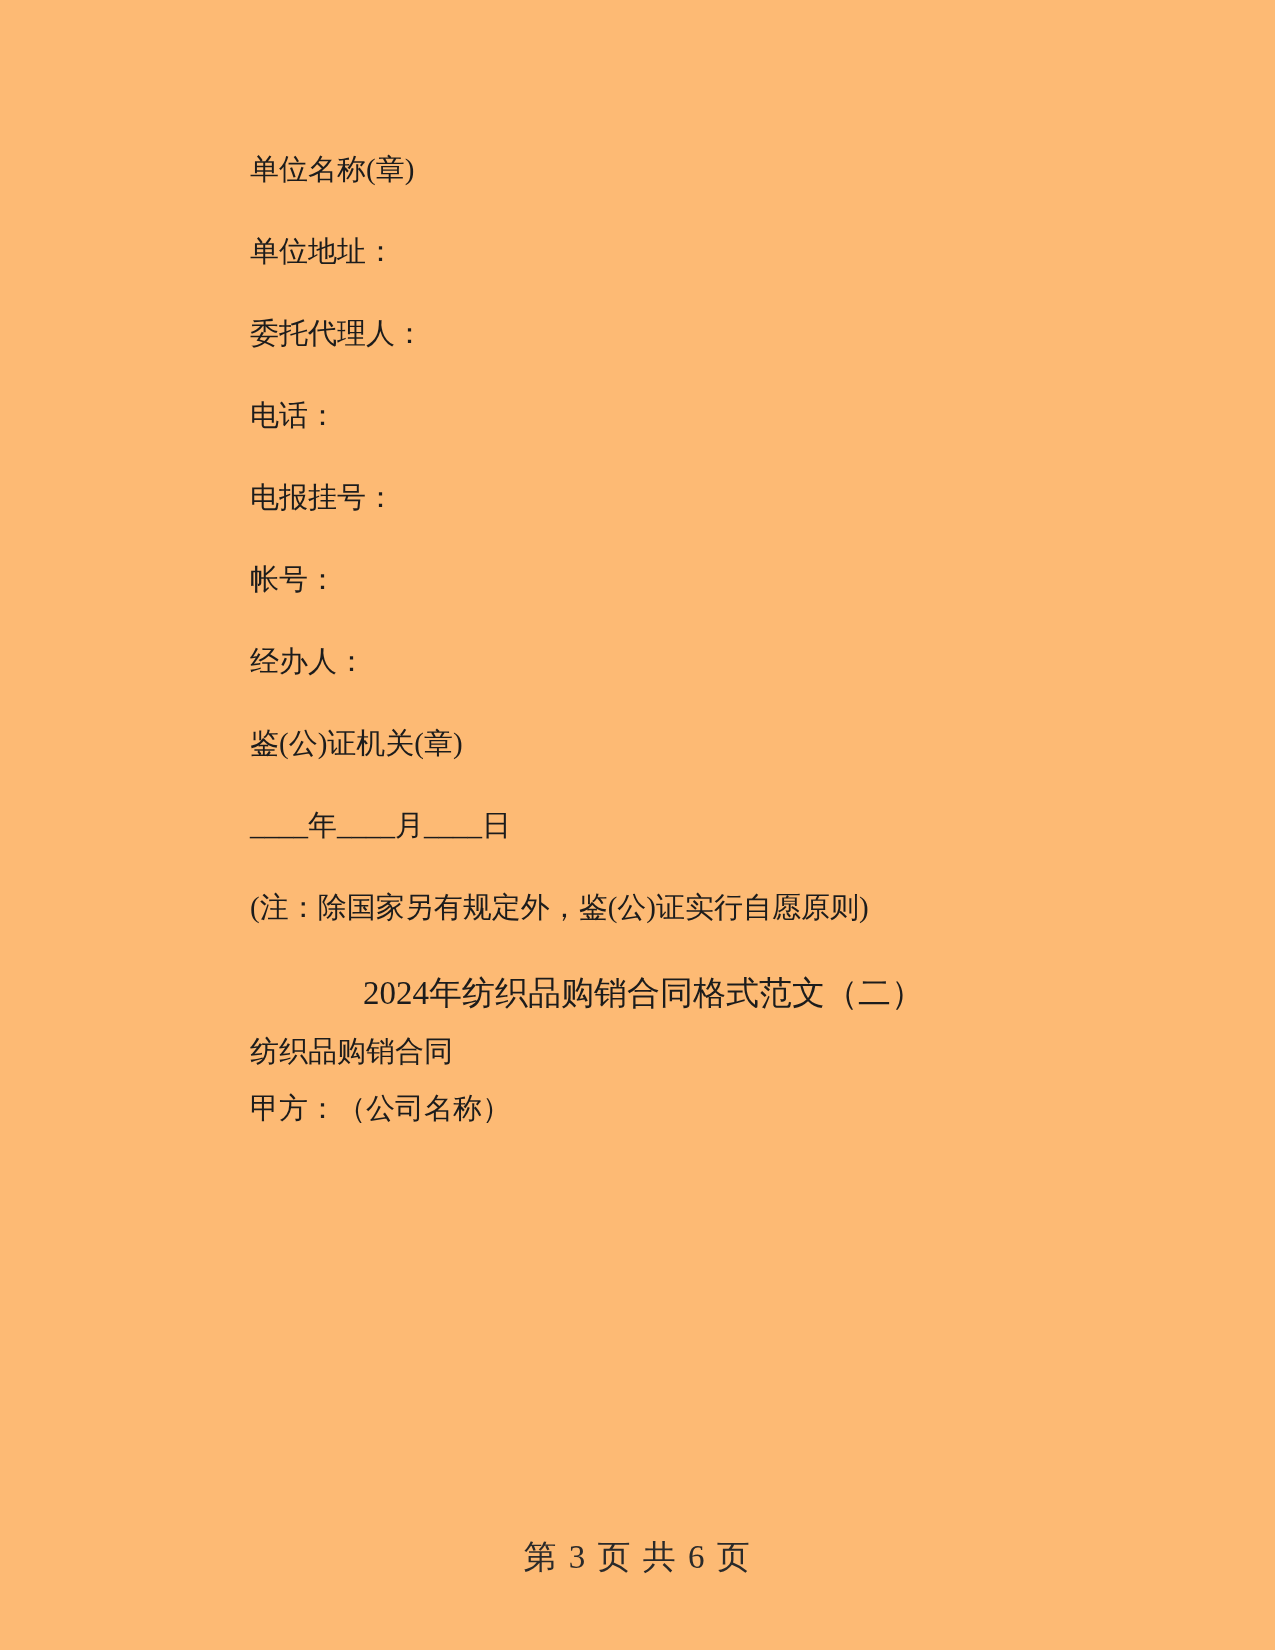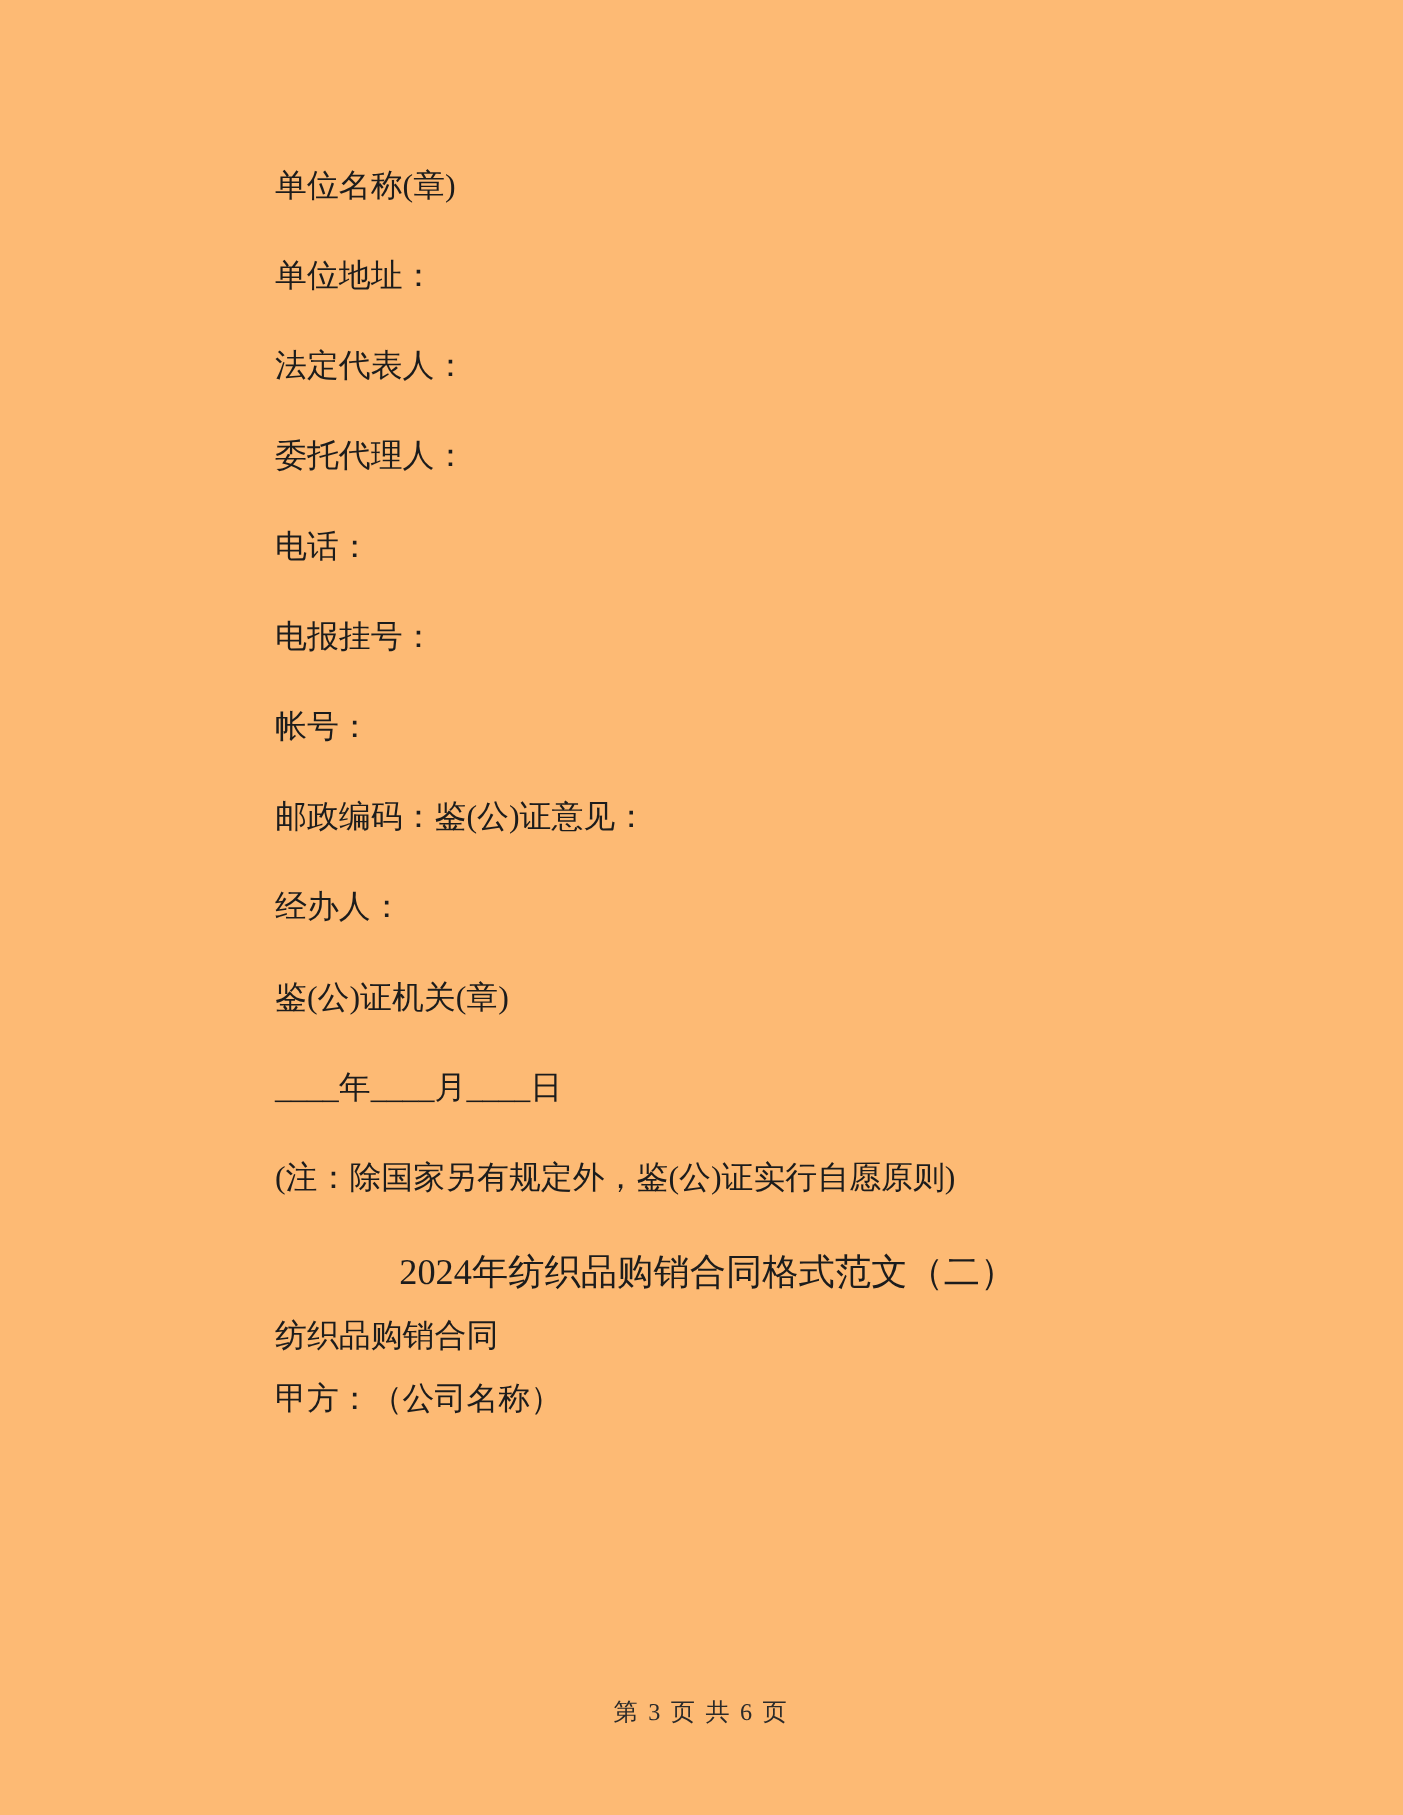--- a/index.html
+++ b/index.html
@@ -43,39 +43,37 @@
     margin: 0 0 25px 0;
     white-space: nowrap;
     font-weight: 400;
   }
   .footer {
     position: absolute;
     left: 0;
     right: 0;
     top: 1542px;
     text-align: center;
-    font-size: 22px;
+    font-size: 33px;
     line-height: 30px;
     letter-spacing: 2px;
     color: #2a2a2a;
   }
 </style>
 </head>
 <body>
 
 <div class="page">
   <div class="content">
     <p class="line">单位名称(章)</p>
     <p class="line">单位地址：</p>
-    <p class="line">法定代表人：</p>
     <p class="line">委托代理人：</p>
     <p class="line">电话：</p>
     <p class="line">电报挂号：</p>
     <p class="line">帐号：</p>
-    <p class="line">邮政编码：鉴(公)证意见：</p>
     <p class="line">经办人：</p>
     <p class="line">鉴(公)证机关(章)</p>
     <p class="line">____年____月____日</p>
     <p class="line">(注：除国家另有规定外，鉴(公)证实行自愿原则)</p>
     <h2 class="heading">2024年纺织品购销合同格式范文（二）</h2>
     <p class="subline">纺织品购销合同</p>
     <p class="subline">甲方：（公司名称）</p>
   </div>
   <div class="footer">第 3 页 共 6 页</div>
 </div>

